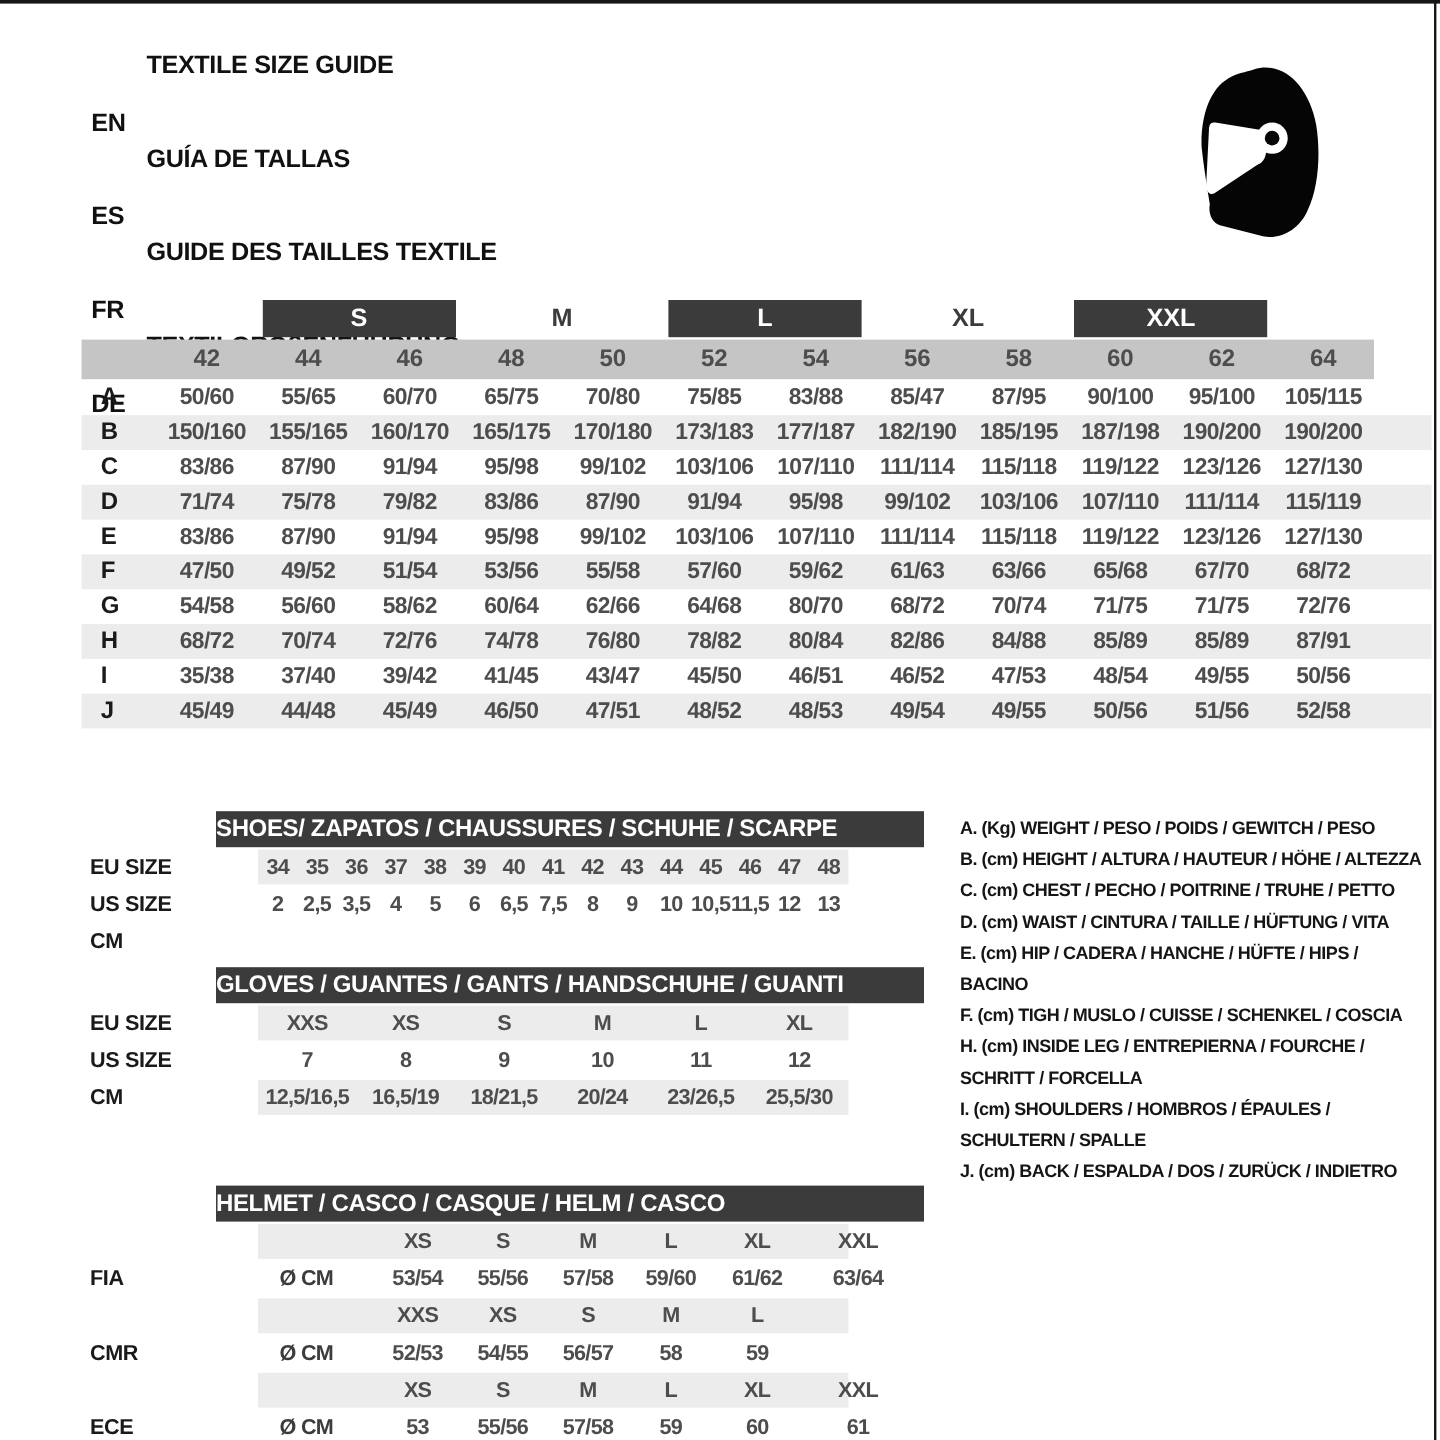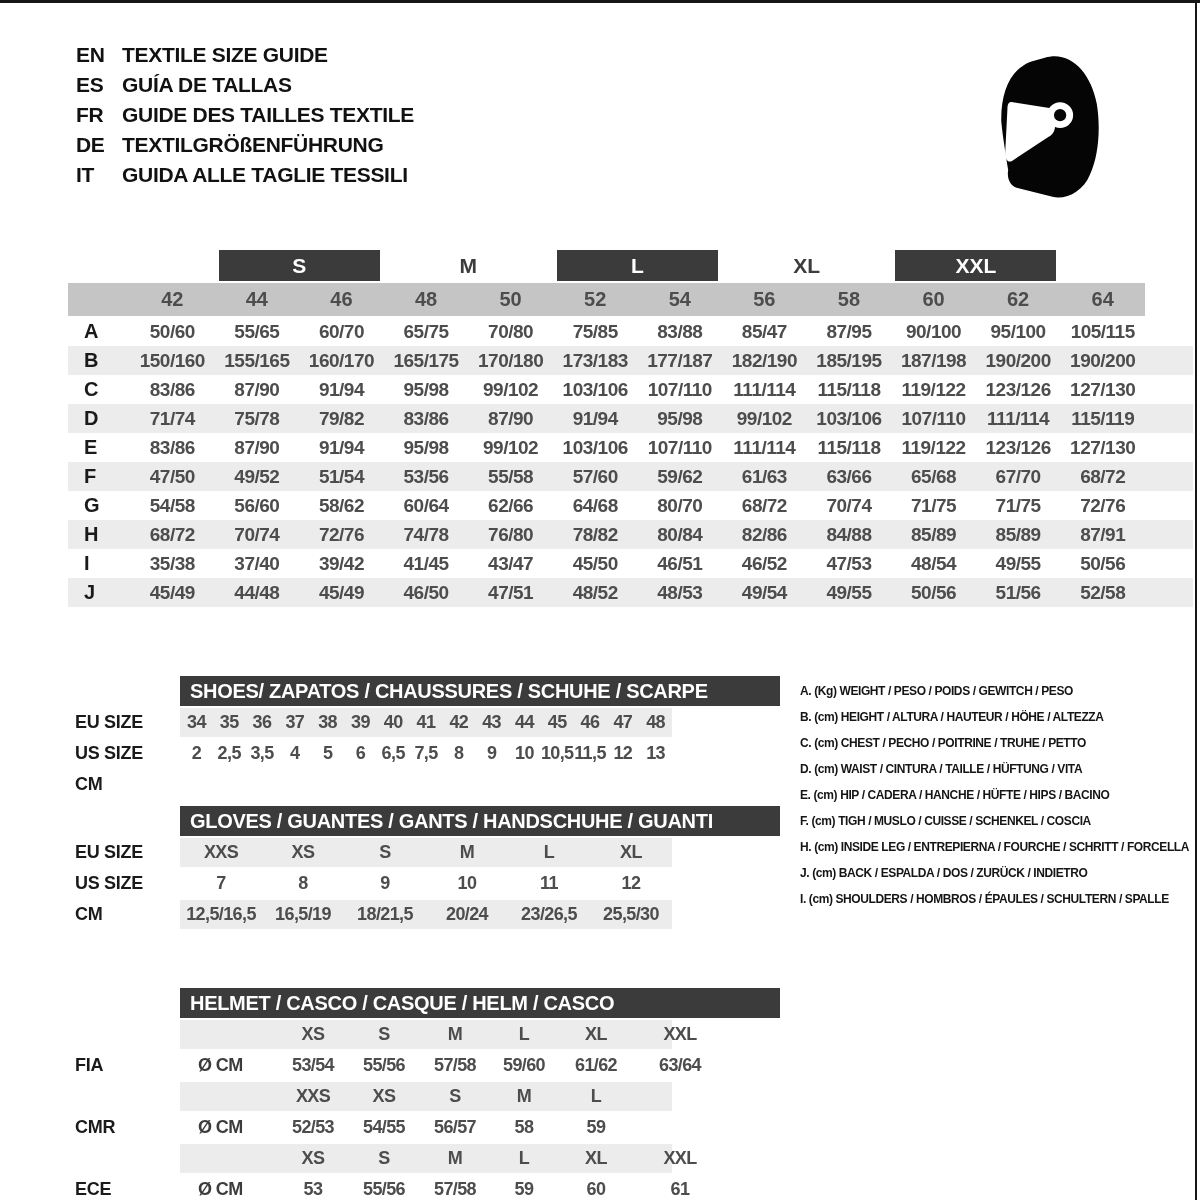--- a/index.html
+++ b/index.html
@@ -6,21 +6,21 @@
   body{
     width:1200px;height:1200px;background:#ffffff;position:relative;
     font-family:"Liberation Sans", sans-serif;color:#111;overflow:hidden;
   }
   .frame-top{position:absolute;top:0;left:0;width:1200px;height:3px;background:#161616;}
   .frame-right{position:absolute;top:0;right:3px;width:2px;height:1200px;background:#161616;}
 
   
   .lang-block{position:absolute;left:76px;top:40px;}
   .lang-row{display:flex;font-weight:bold;font-size:21px;line-height:30px;letter-spacing:-0.3px;}
-  .lang-code{width:46px;flex:0 0 46px;}
+  .lang-code{width:46px;flex:0 0 46px;margin-top:48px;}
 
   
   .helmet-logo{position:absolute;left:985px;top:38px;}
 
   
   .main-table{position:absolute;left:68px;top:250px;width:1077px;}
   .mt-grid{display:grid;grid-template-columns:62px repeat(12,1fr);}
   .group-row{height:31px;margin-bottom:2px;}
   .group-cell{display:flex;align-items:center;justify-content:center;font-weight:bold;font-size:21px;color:#3c3c3c;}
   .group-cell.dark{background:#3b3b3b;color:#fff;margin:0 4px;}
@@ -28,34 +28,34 @@
   .num-cell{display:flex;align-items:center;justify-content:center;font-weight:bold;font-size:20px;color:#4d4d4d;}
   .data-row{height:29px;position:relative;}
   .data-row.striped{background:#ececec;}
   .data-row.striped::after{content:"";position:absolute;left:100%;top:0;width:48px;height:100%;background:#ececec;}
   .row-label{font-weight:bold;font-size:20px;color:#1a1a1a;display:flex;align-items:center;padding-left:16px;}
   .cell{display:flex;align-items:center;justify-content:center;font-weight:bold;font-size:19px;color:#4d4d4d;letter-spacing:-0.5px;white-space:nowrap;}
 
   
   .sub-section{position:absolute;left:75px;width:705px;}
   .sub-header{margin-left:105px;width:590px;background:#3b3b3b;color:#ffffff;
-    font-weight:bold;font-size:20px;height:30px;line-height:30px;padding-left:10px;letter-spacing:-0.3px;white-space:nowrap;}
-  .srow{display:flex;height:29px;margin-top:2px;}
+    font-weight:bold;font-size:20px;height:30px;line-height:30px;letter-spacing:-0.3px;white-space:nowrap;}
+  .srow{display:flex;height:29px;margin-top:2px;gap:35px;}
   .srow-label{width:105px;flex:0 0 105px;font-weight:bold;font-size:18px;display:flex;align-items:center;color:#1a1a1a;letter-spacing:-0.3px;}
   .srow-body{width:492px;display:grid;align-items:center;}
   .srow-body.gray{background:#ececec;}
   .scell{display:flex;align-items:center;justify-content:center;font-weight:bold;font-size:18px;color:#4d4d4d;letter-spacing:-0.6px;white-space:nowrap;}
   .scell.unit{justify-content:flex-start;padding-left:18px;color:#3c3c3c;}
   .cols15{grid-template-columns:repeat(15,1fr);}
   .cols6{grid-template-columns:repeat(6,1fr);}
   .colshelmet{grid-template-columns:96px 74px 68px 74px 64px 80px 88px 1fr;}
 
   
   .legend{position:absolute;left:800px;top:678px;width:392px;}
-  .legend-item{font-weight:bold;font-size:12px;line-height:26px;letter-spacing:-0.4px;color:#151515;}
+  .legend-item{font-weight:bold;font-size:15px;line-height:26px;letter-spacing:-0.4px;color:#151515;}
 </style>
 </head>
 <body>
 
 <div class="frame-top"></div>
 <div class="frame-right"></div>
 
 <div class="lang-block" id="lang-block">
     <div class="lang-row">
       <span class="lang-code">EN</span>
@@ -446,15 +446,15 @@
 </div>
 
 <div class="legend" id="legend">
     <div class="legend-item">A. (Kg) WEIGHT / PESO / POIDS / GEWITCH / PESO</div>
     <div class="legend-item">B. (cm) HEIGHT / ALTURA / HAUTEUR / HÖHE / ALTEZZA</div>
     <div class="legend-item">C. (cm) CHEST / PECHO / POITRINE / TRUHE / PETTO</div>
     <div class="legend-item">D. (cm) WAIST / CINTURA / TAILLE / HÜFTUNG / VITA</div>
     <div class="legend-item">E. (cm) HIP / CADERA / HANCHE / HÜFTE / HIPS / BACINO</div>
     <div class="legend-item">F. (cm) TIGH / MUSLO / CUISSE / SCHENKEL / COSCIA</div>
     <div class="legend-item">H. (cm) INSIDE LEG / ENTREPIERNA / FOURCHE / SCHRITT / FORCELLA</div>
+    <div class="legend-item">I. (cm) SHOULDERS / HOMBROS / ÉPAULES / SCHULTERN / SPALLE</div>
     <div class="legend-item">J. (cm) BACK / ESPALDA / DOS / ZURÜCK / INDIETRO</div>
-    <div class="legend-item">I. (cm) SHOULDERS / HOMBROS / ÉPAULES / SCHULTERN / SPALLE</div>
   </div>
 
 </body></html>

